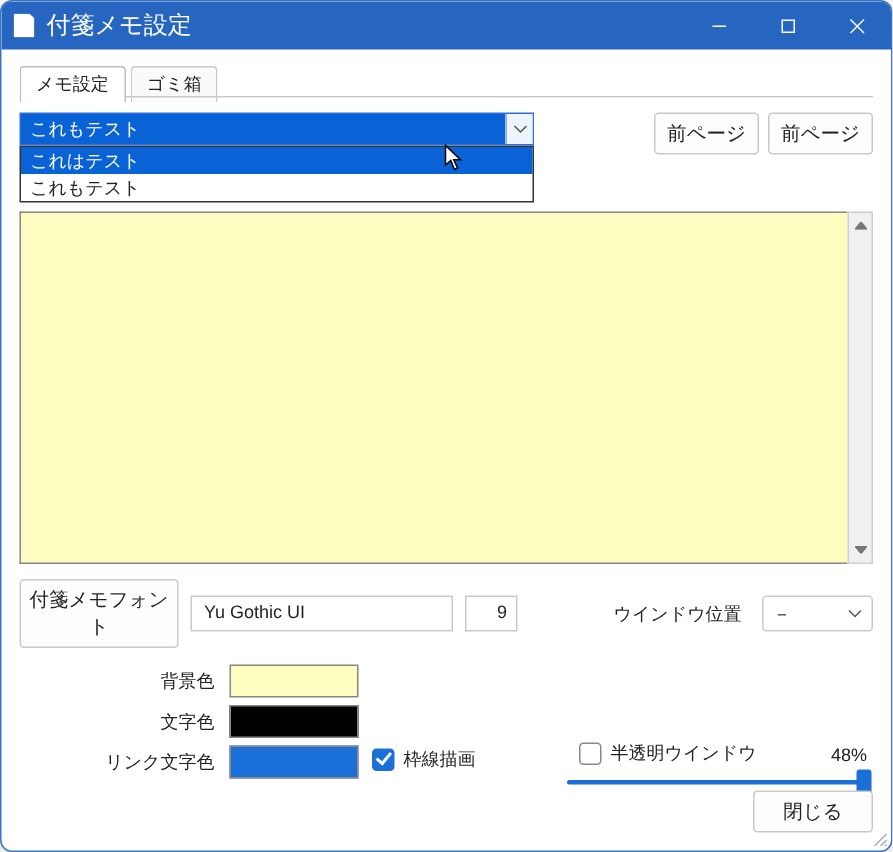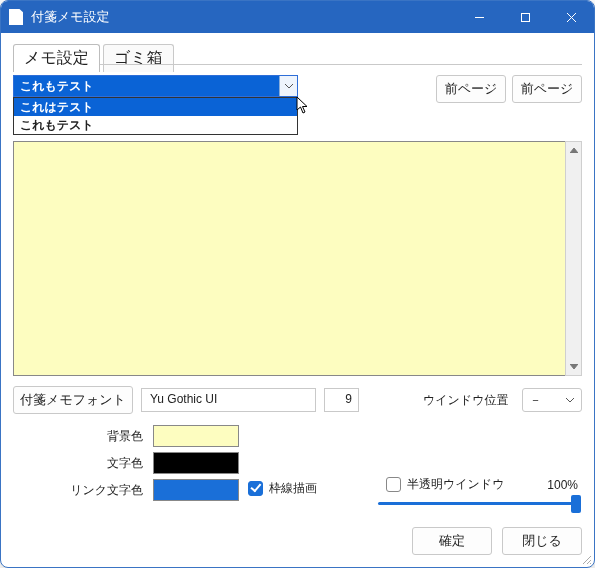--- a/index.html
+++ b/index.html
@@ -16,21 +16,21 @@
     display: flex; flex-direction: column;
     position: relative;
   }
 
   .titlebar {
     height: 32px;
     background: #2666c0;
     color: #fff;
     display: flex; align-items: center;
     padding-left: 8px;
-    font-size: 13px;
+    font-size: 16px;
   }
   .titlebar .doc-icon {
     width: 14px; height: 16px;
     background: #fff;
     margin-right: 8px;
     clip-path: polygon(0 0, 75% 0, 100% 20%, 100% 100%, 0 100%);
   }
   .titlebar .title-text { flex: 1; }
   .titlebar .sysbtns { display: flex; height: 100%; }
   .titlebar .sysbtn {
@@ -48,21 +48,21 @@
     color: #222;
   }
 
   .tabs-row { position: relative; height: 22px; }
   .tab {
     display: inline-block;
     padding: 3px 10px;
     border: 1px solid #c9c9c9;
     border-bottom: none;
     background: #fafafa;
-    font-size: 16px;
+    font-size: 12px;
     border-radius: 3px 3px 0 0;
     position: relative;
     top: 1px;
   }
   .tab.active { background: #fff; border-color: #bdbdbd; z-index: 3; }
   .tab-line {
     position: absolute; left: 0; right: 0; bottom: 0;
     border-bottom: 1px solid #c9c9c9;
     z-index: 1;
   }
@@ -74,24 +74,24 @@
   .btn {
     border: 1px solid #c9c9c9;
     background: #fdfdfd;
     border-radius: 3px;
     font-size: 13px;
     padding: 4px 0;
     text-align: center;
     cursor: default;
   }
   .btn.w70 { width: 70px; }
-  .btn.w110 { width: 120px; }
+  .btn.w110 { width: 106px; }
   .btn.w80 { width: 80px; }
 
-  .combo-wrap { position: relative; width: 285px; font-weight: bold; }
+  .combo-wrap { position: relative; width: 343px; }
   .combo {
     height: 22px;
     border: 1px solid #2e6ed8;
     display: flex; align-items: stretch;
     font-size: 12px;
   }
   .combo-text {
     flex: 1;
     background: #0a63d6;
     color: #fff;
@@ -346,34 +346,33 @@
         <div class="colors-right">
           <div style="height:52px"></div>
           <div class="check-row" style="position:absolute; left:0; top:52px;justify-content:flex-end;">
             <div class="checkbox checked"></div>
             <span>枠線描画</span>
           </div>
 
           <div class="trans-row">
             <div class="checkbox"></div>
             <span>半透明ウインドウ</span>
-            <span class="trans-pct">100%</span>
+            <span class="trans-pct">48%</span>
           </div>
           <div class="slider-wrap">
             <div class="slider-track">
               <div class="slider-thumb"></div>
             </div>
           </div>
         </div>
       </div>
 
     </div>
 
     <div class="footer">
-      <div class="btn w80">確定</div>
       <div class="btn w80">閉じる</div>
     </div>
 
     <div class="grip">
       <svg width="12" height="12">
         <line x1="3" y1="11" x2="11" y2="3"></line>
         <line x1="7" y1="11" x2="11" y2="7"></line>
         <line x1="10" y1="11" x2="11" y2="10"></line>
       </svg>
     </div>

